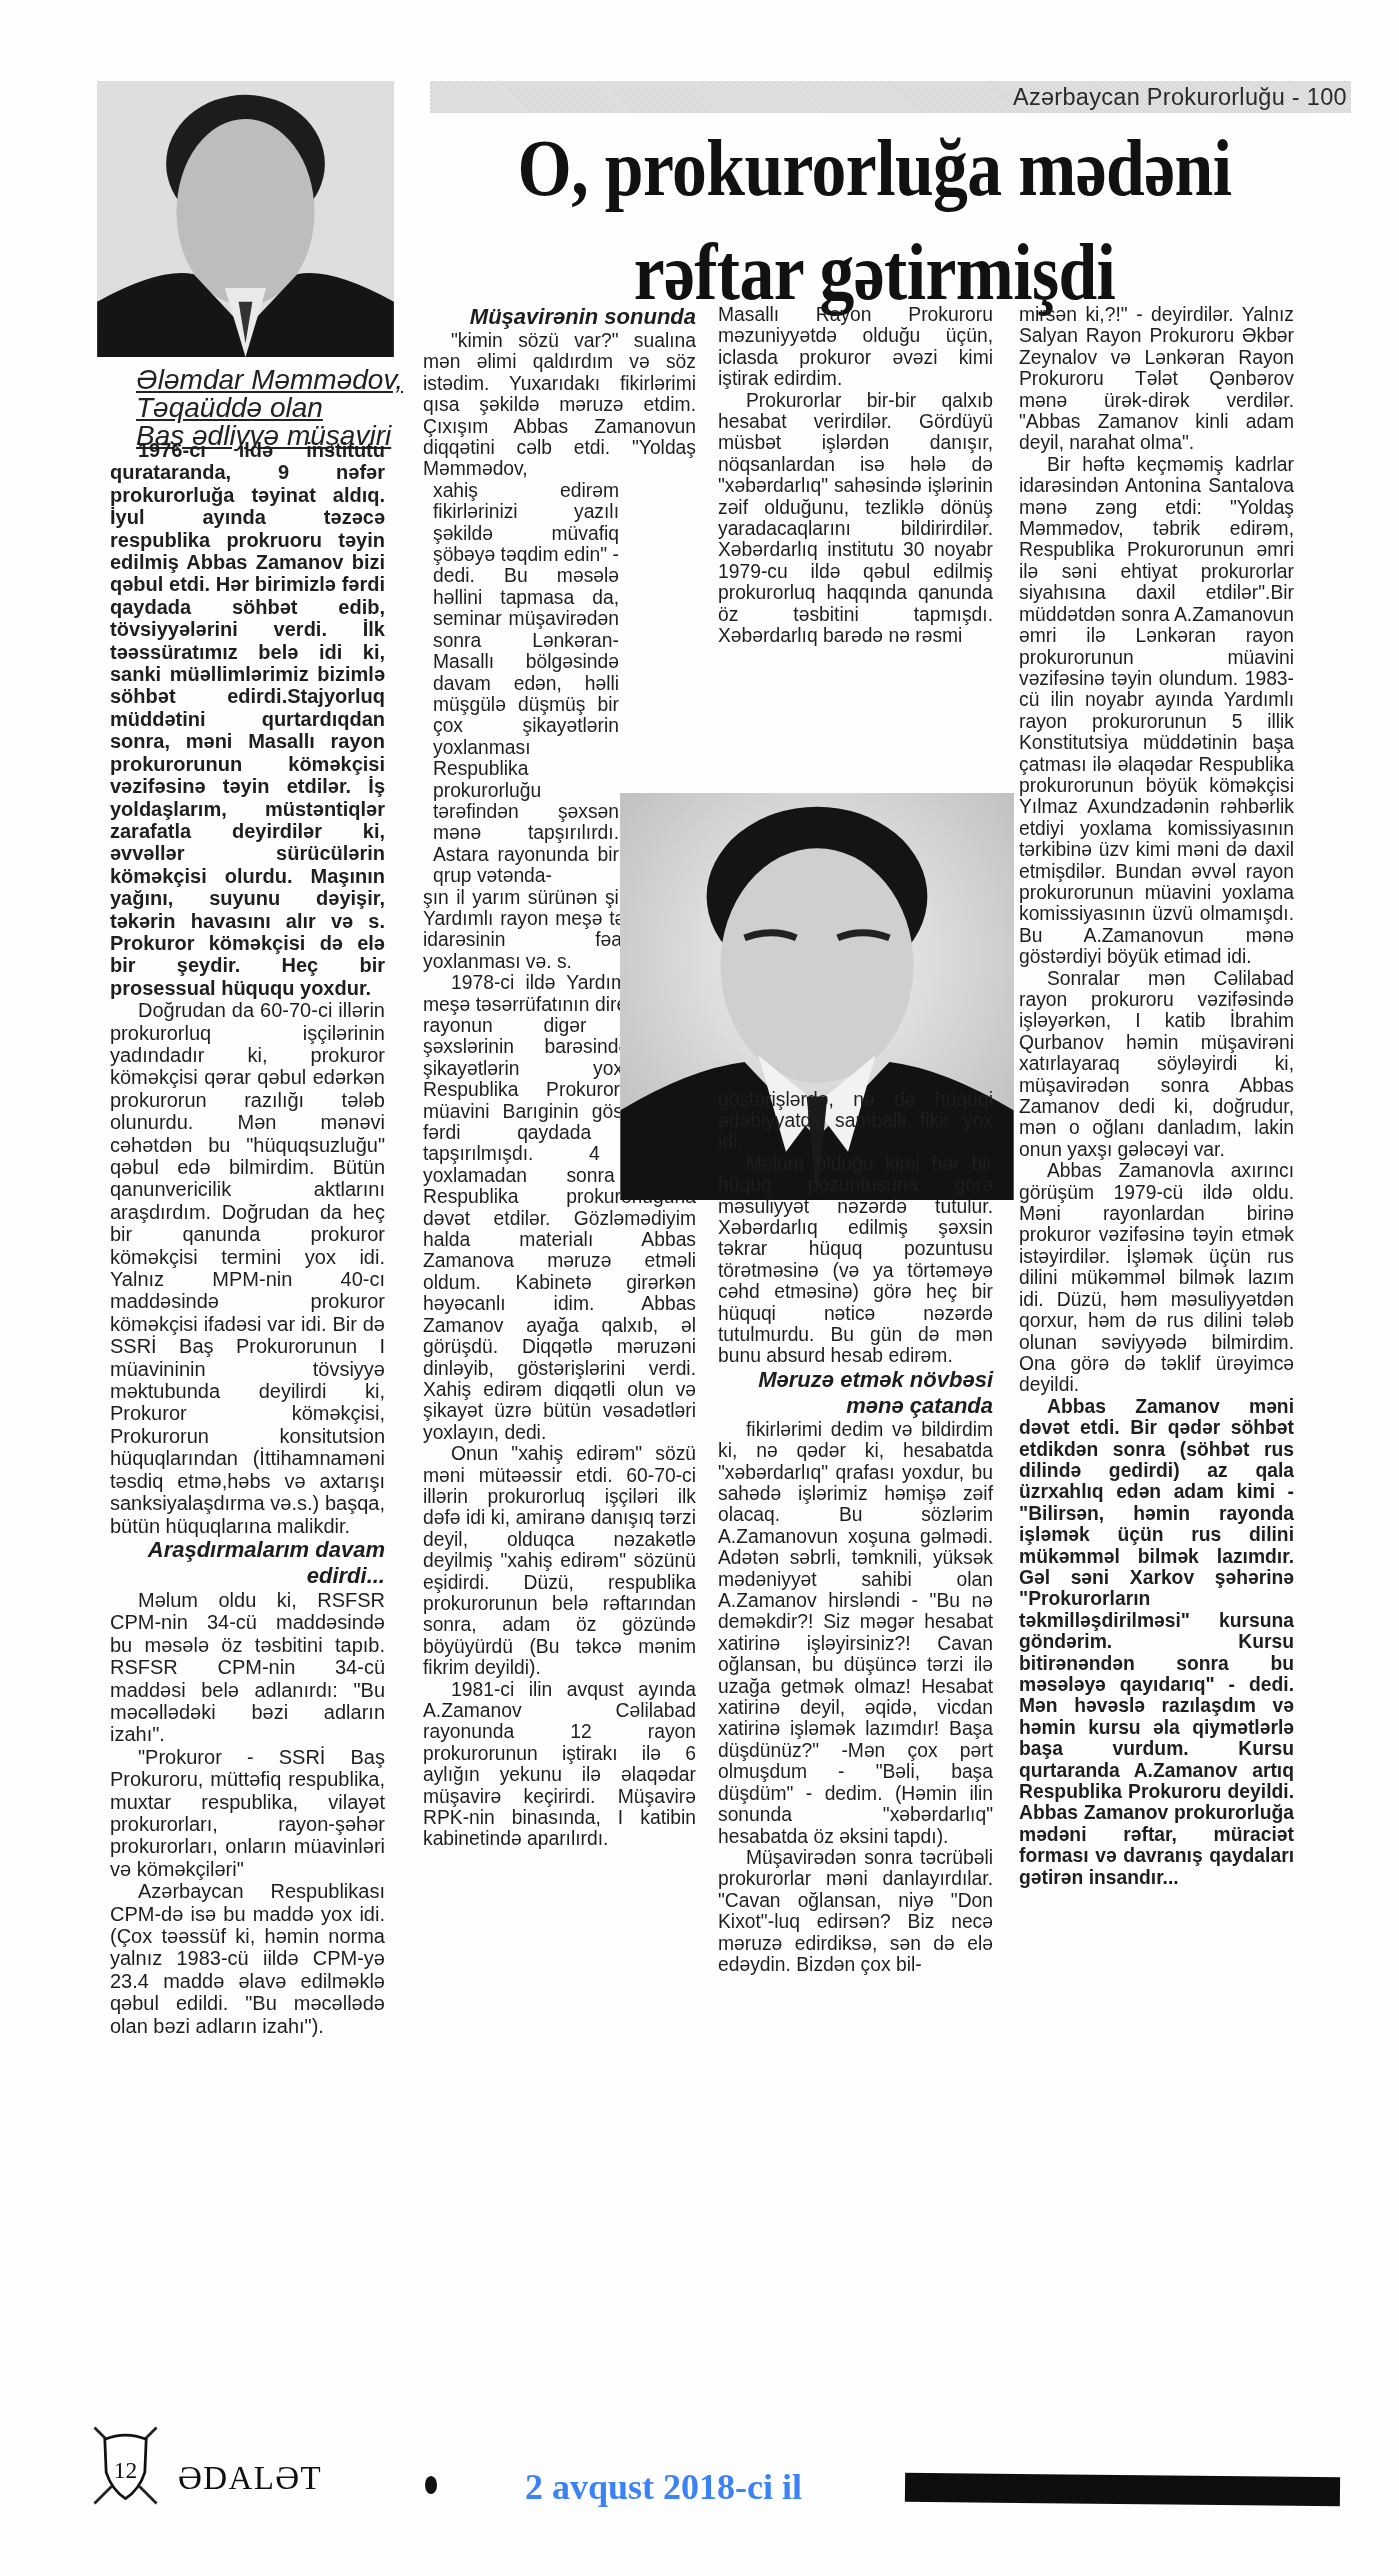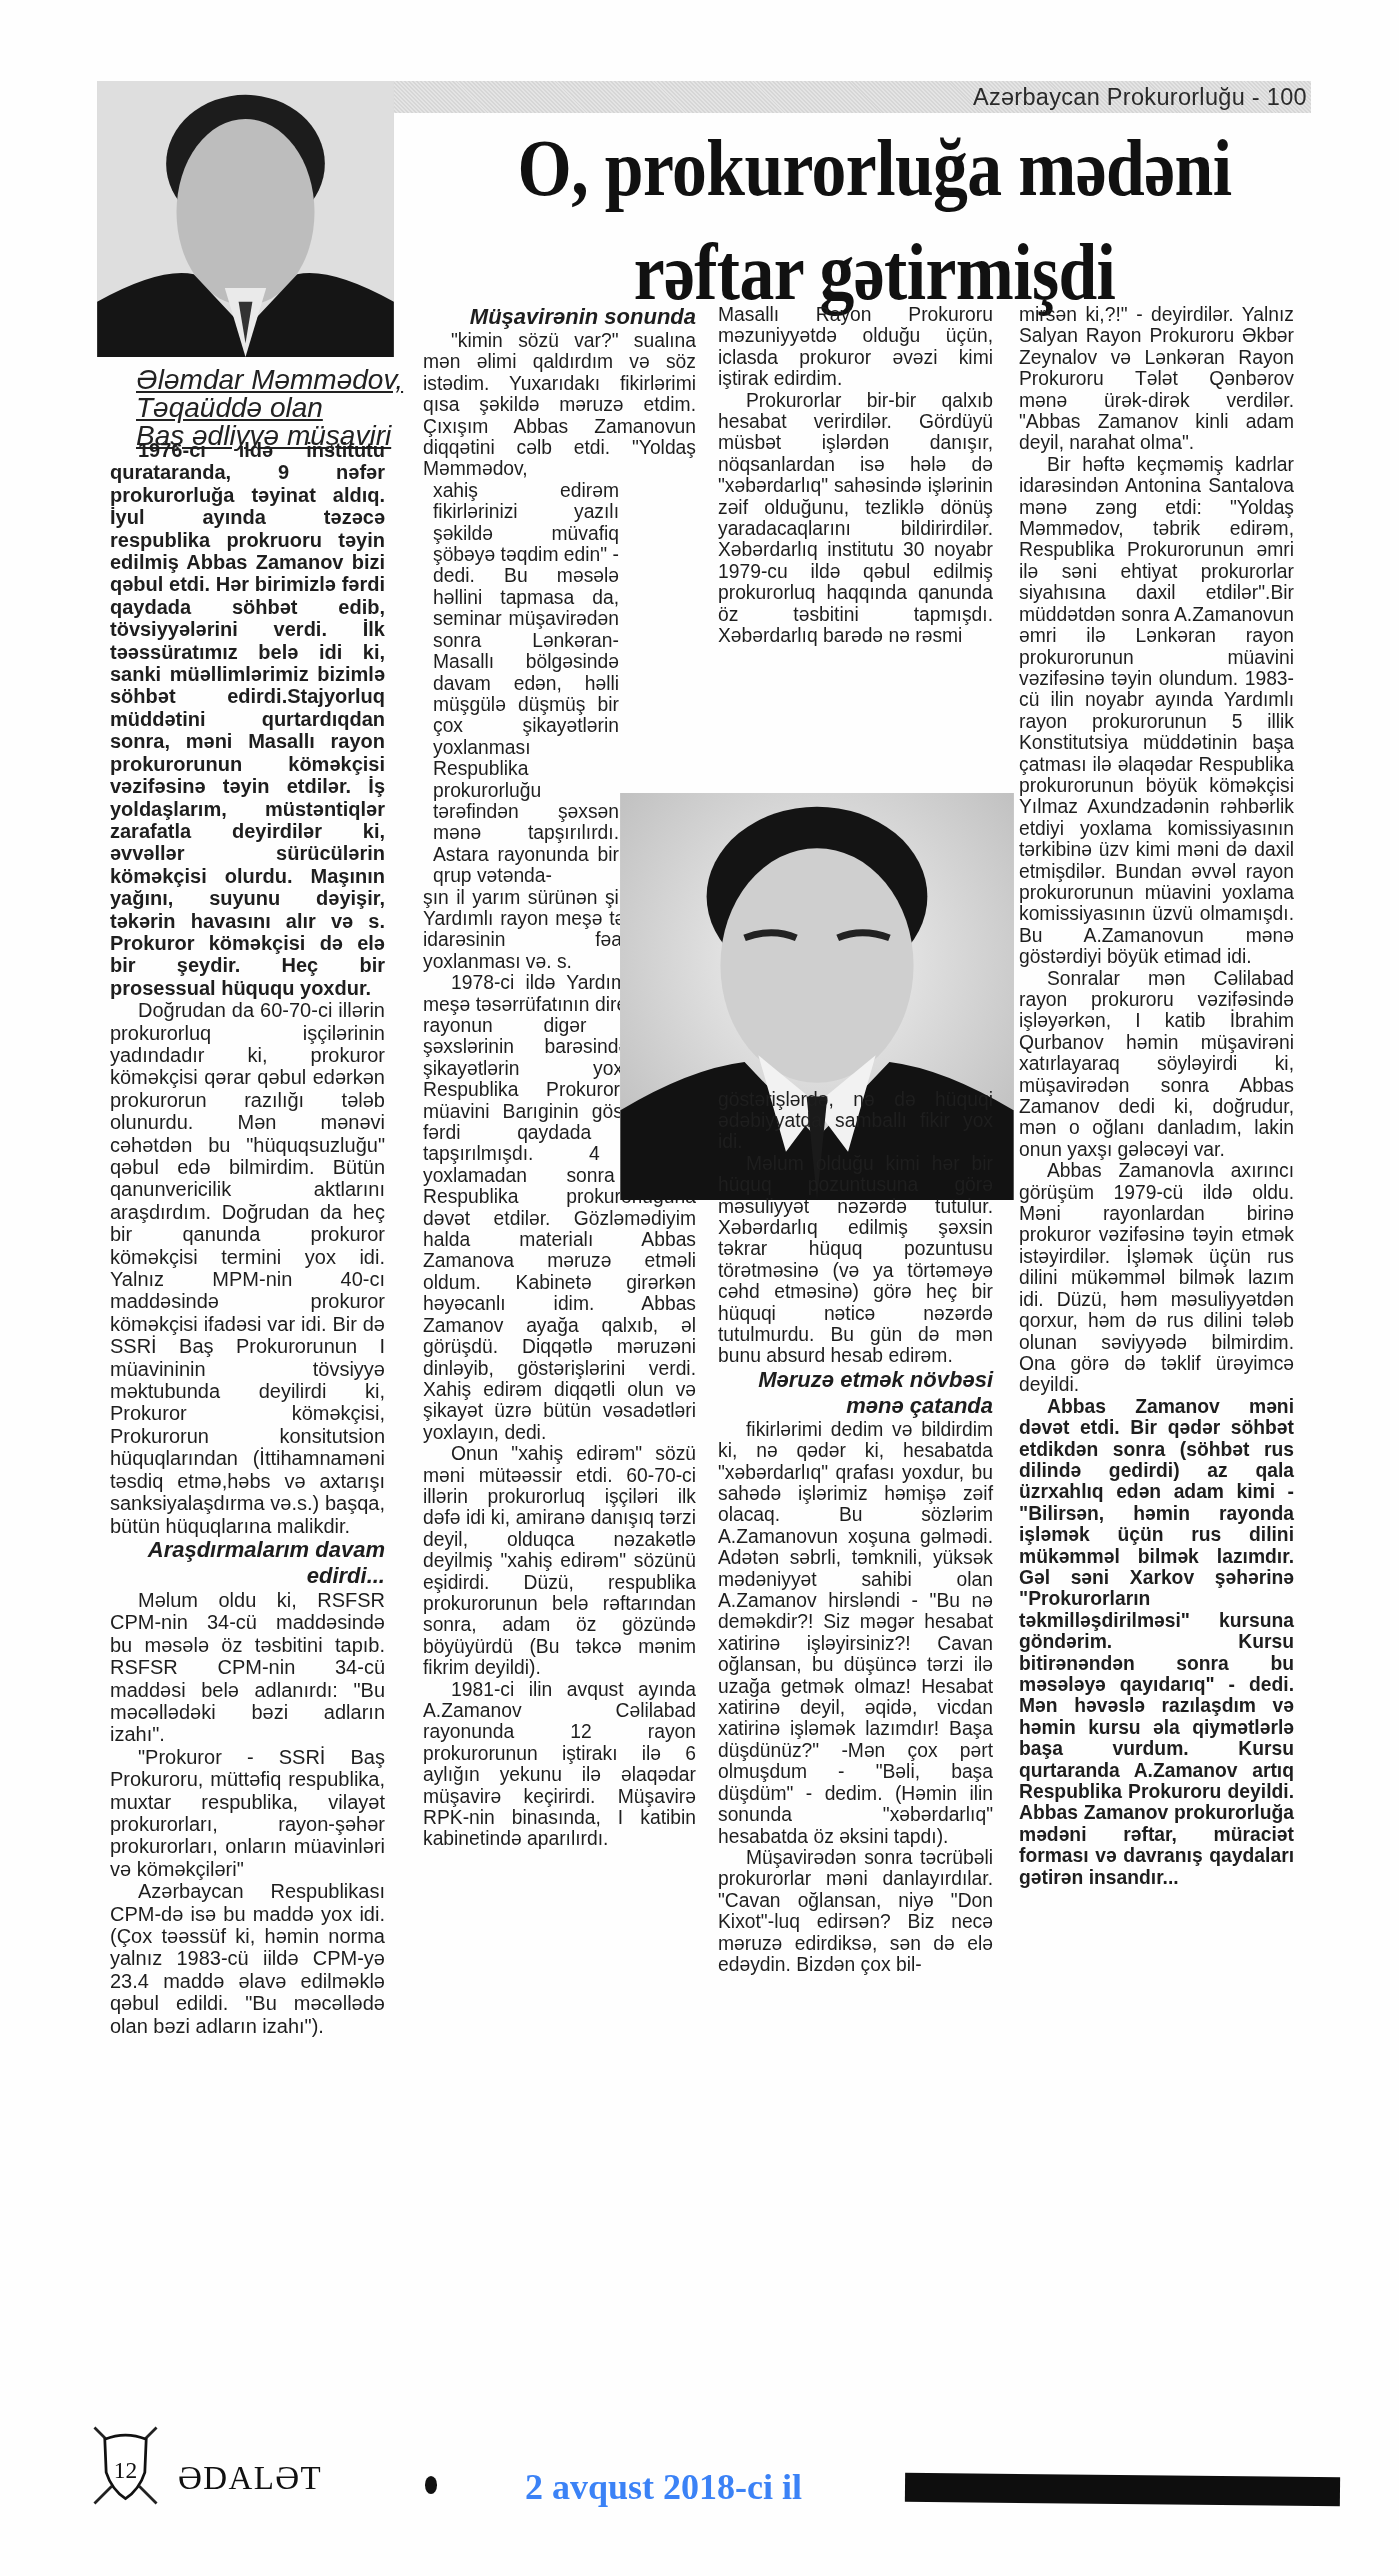--- a/index.html
+++ b/index.html
@@ -1,19 +1,19 @@
 <!DOCTYPE html>
 <html style="font-size:11px"><head>
 <meta charset="utf-8">
 <style>
   html, body { margin: 0; padding: 0; background: #fefefe; }
   body { width: 1400px; height: 2576px; position: relative; overflow: hidden; color: #1a1a1a; font-family: "Liberation Sans", sans-serif; }
 
   
-  .kicker-band { position: absolute; left: 390px; top: 81px; width: 921px; height: 32px;
+  .kicker-band { position: absolute; left: 430px; top: 81px; width: 921px; height: 32px;
     background: repeating-linear-gradient(45deg, #e4e4e4 0 1.4px, #d6d6d6 1.4px 2.8px); }
   .kicker { position: absolute; right: 0; top: 2.8px; font-size: 23.5px; font-family: "Liberation Sans", sans-serif; color: #2a2a2a; letter-spacing: 0.3px; padding-right: 4.1px; }
   .headline { position: absolute; left: 414px; top: 116px; width: 921px; text-align: center;
     font-family: "Liberation Serif", serif; font-weight: bold; font-size: 81px; line-height: 104px; color: #111;
     transform: scaleX(0.86); transform-origin: center top; letter-spacing: -0.7px; }
 
   
   .author-photo { position: absolute; left: 97px; top: 81px; width: 297px; height: 276px; background: #dcdcdc; overflow: hidden; }
   .byline { position: absolute; left: 136px; top: 366px; font-style: italic; font-size: 28px; line-height: 28px; color: #222; }
   .byline div { text-decoration: underline; }

